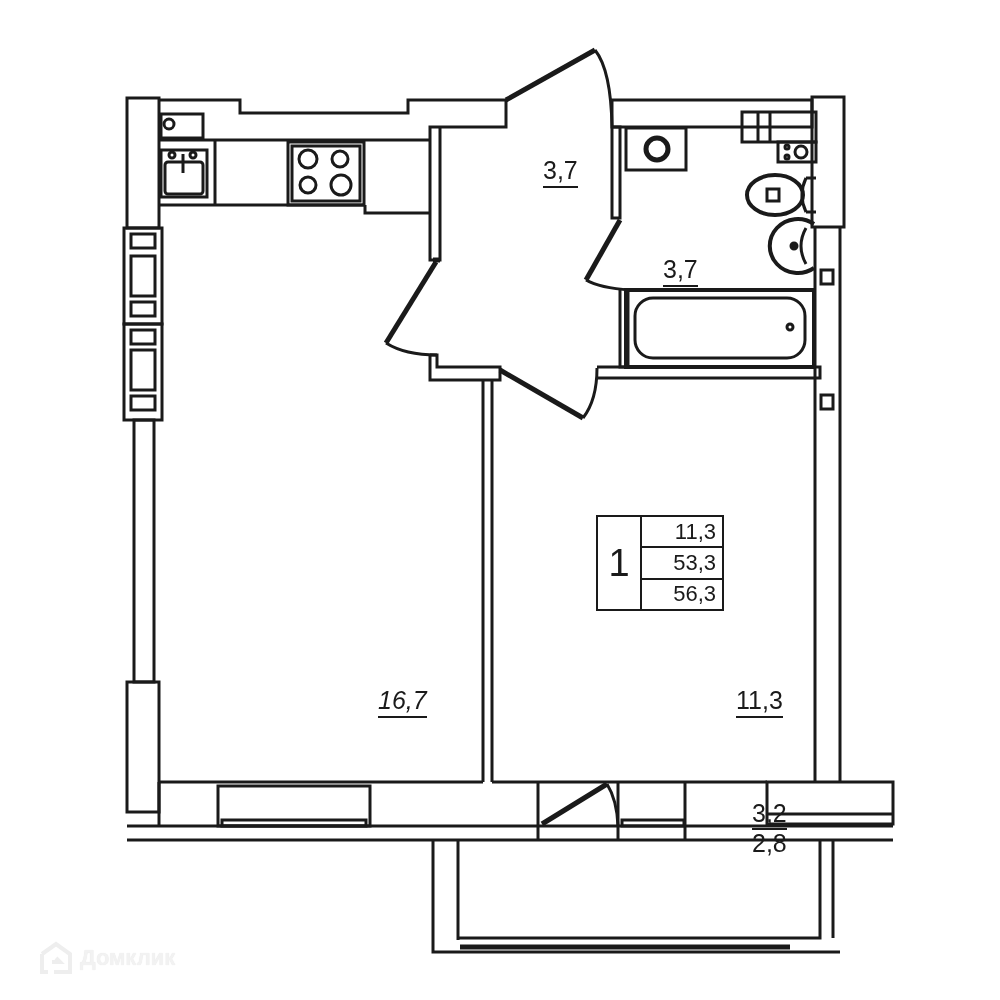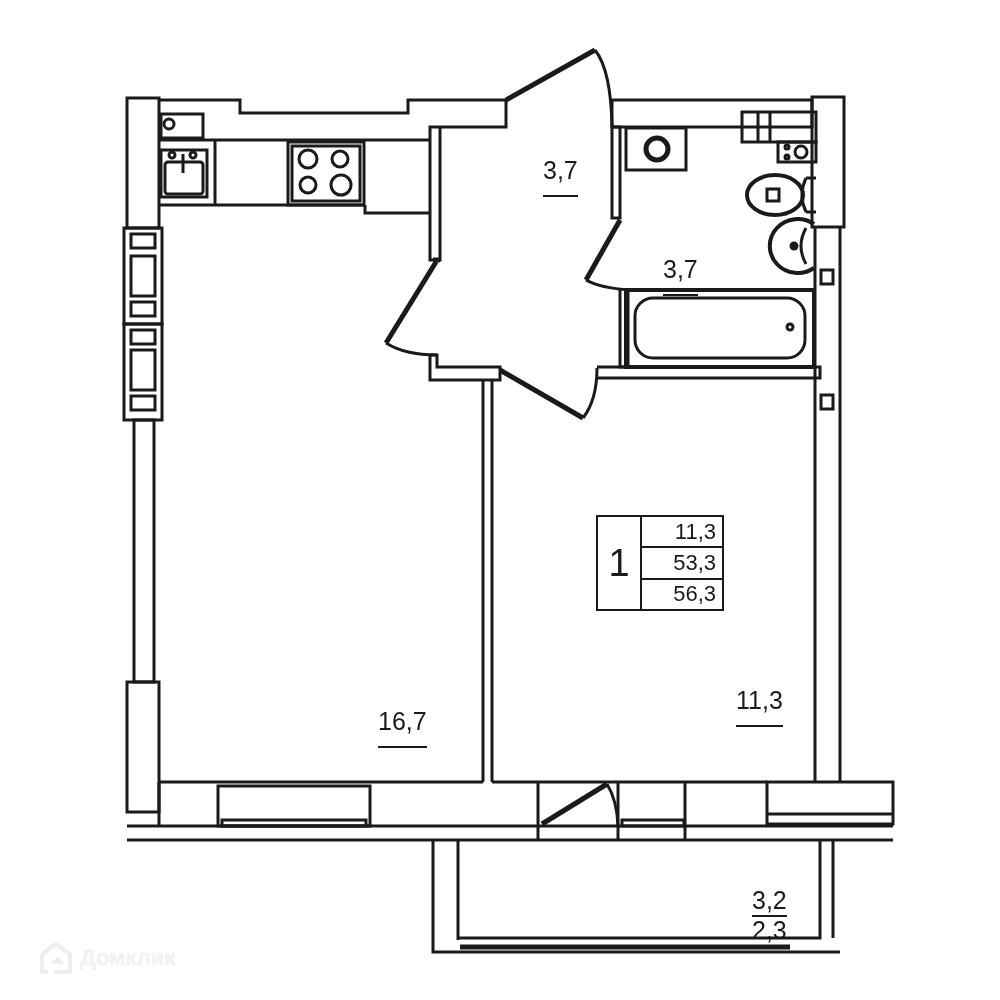--- a/index.html
+++ b/index.html
@@ -1,25 +1,25 @@
 <!DOCTYPE html>
 <html><head>
   <meta charset="utf-8">
   <style>
     html, body { margin: 0; padding: 0; background: #ffffff; }
     body { width: 1000px; height: 1000px; position: relative; overflow: hidden; font-family: "Liberation Sans", sans-serif; }
     svg.plan { position: absolute; left: 0; top: 0; }
     .lbl { position: absolute; font-family: "Liberation Sans", sans-serif; color: #1a1a1a; font-size: 25px; line-height: 1; }
-    .ul { border-bottom: 2px solid #1a1a1a; padding-bottom: 12px; }
+    .ul { border-bottom: 2px solid #1a1a1a; padding-bottom: 3px; }
     .summary { position: absolute; left: 596px; top: 515px; width: 128px; height: 96px; border: 2px solid #1a1a1a; box-sizing: border-box; display: flex; background: #fff; }
     .summary .rooms { width: 42px; border-right: 2px solid #1a1a1a; display: flex; align-items: center; justify-content: center; font-size: 38px; color: #1a1a1a; }
     .summary .areas { flex: 1; display: flex; flex-direction: column; }
     .summary .areas div { flex: 1; display: flex; align-items: center; justify-content: flex-end; padding-right: 6px; font-size: 22px; color: #1a1a1a; }
     .summary .areas div + div { border-top: 2px solid #1a1a1a; }
-    .balcony-frac { position: absolute; left: 752px; top: 887px; font-size: 25px; color: #1a1a1a; text-align: right; line-height: 1.05; }
+    .balcony-frac { position: absolute; left: 752px; top: 800px; font-size: 25px; color: #1a1a1a; text-align: right; line-height: 1.05; }
     .balcony-frac .num { border-bottom: 2px solid #1a1a1a; padding-bottom: 2px; display: block; }
     .watermark { position: absolute; left: 38px; top: 940px; display: flex; align-items: center; gap: 6px; color: #f2f2f2; font-size: 22px; font-weight: bold; text-shadow: 0 0 1px #e4e4e4; }
   </style>
 </head>
 <body>
 
 <svg class="plan" width="1000" height="1000" viewBox="0 0 1000 1000" fill="none" stroke="#1a1a1a" stroke-width="3">
 
   <g>
     <rect x="127" y="98" width="32" height="130"></rect>
@@ -162,35 +162,35 @@
     <polyline points="433,840 433,952 840,952"></polyline>
     <line x1="458" y1="840" x2="458" y2="940"></line>
     <polyline points="820,840 820,938 458,938"></polyline>
     <line x1="833" y1="840" x2="833" y2="938"></line>
     <line x1="460" y1="947" x2="790" y2="947" stroke-width="5"></line>
   </g>
 </svg>
 
 <div class="lbl ul" style="left:543px; top:158px;">3,7</div>
 <div class="lbl ul" style="left:663px; top:257px;">3,7</div>
-<div class="lbl ul" style="left:378px; top:709px;">16,7</div>
+<div class="lbl ul" style="left:378px; top:688px;font-style:italic;">16,7</div>
 <div class="lbl ul" style="left:736px; top:688px;">11,3</div>
 
 <div class="summary">
   <div class="rooms">1</div>
   <div class="areas">
     <div>11,3</div>
     <div>53,3</div>
     <div>56,3</div>
   </div>
 </div>
 
 <div class="lbl balcony-frac">
   <span class="num">3,2</span>
-  <span>2,3</span>
+  <span>2,8</span>
 </div>
 
 <div class="watermark">
   <svg width="36" height="36" viewBox="0 0 36 36" fill="none" stroke="#eeeeee" stroke-width="4">
     <path d="M4,14 L18,4 L32,14 L32,32 L16,32"></path>
     <path d="M4,14 L4,32 L10,32"></path>
     <path d="M14,22 L22,22 L18,18"></path>
   </svg>
   <span>Домклик</span>
 </div>

